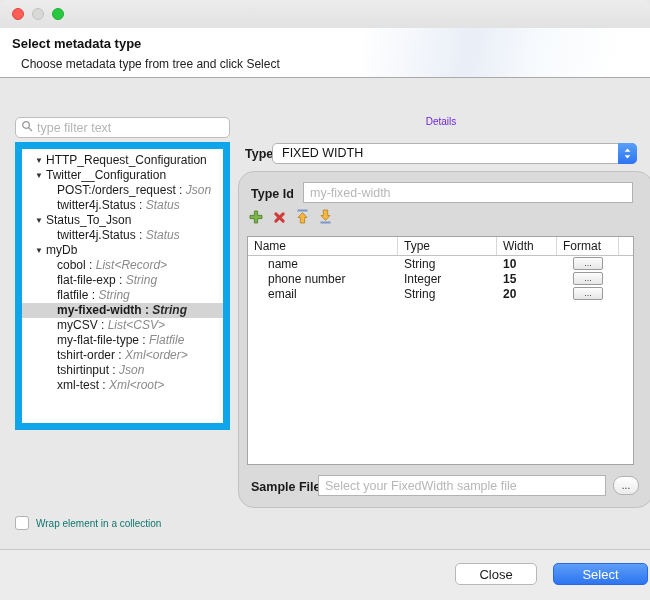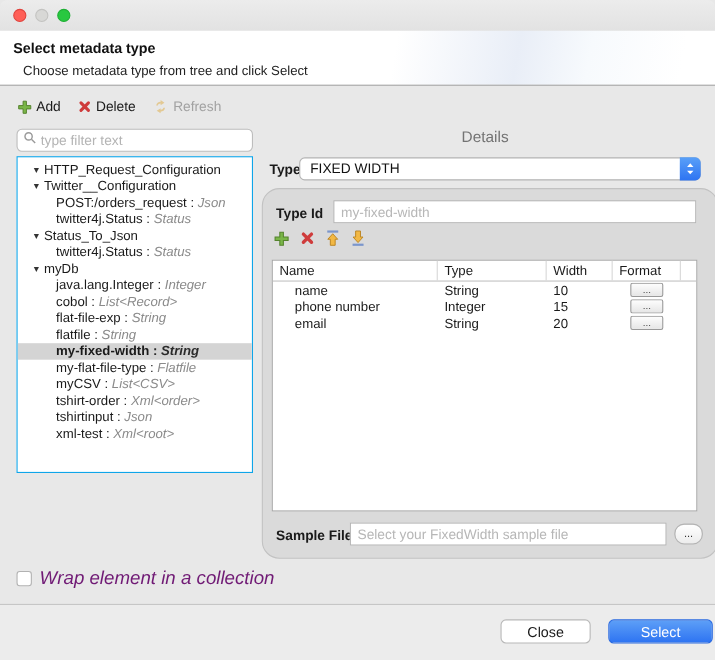--- a/index.html
+++ b/index.html
@@ -29,32 +29,32 @@
   .tool svg { display:block; }
 
   
   .filterbox { position:absolute; left:15px; top:117px; width:215px; height:21px;
     background:#fff; border:1px solid #bdbdbd; border-radius:5px; display:flex; align-items:center; padding-left:5px; }
   .filterbox input { border:none; outline:none; flex:1; font-size:12.5px; font-family:inherit; color:#0c4a6e; background:transparent; padding-left:3px;}
   .filterbox input::placeholder { color:#b4b4b4; }
 
   
   .tree { position:absolute; left:15px; top:142px; width:215px; height:288px;
-    background:#fff; border:1px solid #0ea5e9; padding-top:4px; overflow:hidden; }
+    background:#fff; border:7px solid #0ea5e9; padding-top:4px; overflow:hidden; }
   .trow { height:15px; line-height:15px; font-size:12px; white-space:nowrap; color:#1a1a1a; }
   .trow.parent { padding-left:13px; }
   .trow.child  { padding-left:35px; }
   .tri { display:inline-block; width:11px; font-size:8px; vertical-align:1px; color:#333; }
   .tsep { white-space:pre; color:#1a1a1a; }
   .ttype { font-style:italic; color:#8a8a8a; }
   .trow.selected { background:#d4d4d4; font-weight:bold; }
   .trow.selected .ttype, .trow.selected .tsep { color:#2b2b2b; }
 
   
-  .details-title { position:absolute; left:245px; top:116px; width:392px; text-align:center; font-size:14px; color:#737373; }
+  .details-title { position:absolute; left:245px; top:116px; width:392px; text-align:center; font-size:10px; color:#6d28d9; }
   .type-label { position:absolute; left:245px; top:147px; font-size:12.5px; font-weight:bold; color:#1a1a1a; }
   .dropdown { position:absolute; left:272px; top:143px; width:365px; height:21px; background:#fff;
     border:1px solid #b3b3b3; border-radius:5px; }
   .dropdown .dvalue { position:absolute; left:9px; top:0; line-height:19px; font-size:12.5px; color:#111; }
   .dropdown .dcap { position:absolute; right:-1px; top:-1px; width:19px; height:21px; border-radius:0 5px 5px 0;
     background:linear-gradient(180deg,#59a0f8,#2e74f2); display:flex; align-items:center; justify-content:center; }
 
   
   .groupbox { position:absolute; left:238px; top:171px; width:415px; height:337px;
     background:#dadada; border:1px solid #c2c2c2; border-radius:16px; }
@@ -67,37 +67,37 @@
 
   
   .ftable { position:absolute; left:8px; top:64px; width:387px; height:229px; background:#fff; border:1px solid #a5a5a5; }
   .fhead { display:flex; height:19px; border-bottom:1px solid #c2c2c2; font-size:12px; color:#1a1a1a; }
   .fhead .hc { line-height:18px; border-right:1px solid #d8d8d8; padding-left:6px; overflow:hidden; }
   .hc.c-name { width:150px; } .hc.c-type { width:99px; } .hc.c-width { width:60px; } .hc.c-format { width:62px; } .hc.c-fill { flex:1; border-right:none; }
   .frow { display:flex; height:15px; font-size:12px; color:#1a1a1a; align-items:center; }
   .frow .rc { overflow:hidden; white-space:nowrap; }
   .rc.c-name { width:150px; padding-left:20px; }
   .rc.c-type { width:99px; padding-left:6px; }
-  .rc.c-width { width:60px; padding-left:6px; }
+  .rc.c-width { width:60px; padding-left:6px;font-weight:bold; }
   .rc.c-format { width:62px; display:flex; align-items:center; justify-content:center; }
   .fmt-btn { width:30px; height:13px; font-size:9px; line-height:9px; color:#444;
     background:linear-gradient(180deg,#fdfdfd,#e6e6e6); border:1px solid #999; border-radius:2px; font-family:inherit; }
 
   
   .sample-label { position:absolute; left:12px; top:308px; font-size:12.5px; font-weight:bold; color:#1a1a1a; }
   .sample-input { position:absolute; left:79px; top:303px; width:288px; height:21px; background:#fff;
     border:1px solid #b3b3b3; font-size:12.5px; font-family:inherit; color:#333; padding-left:6px; outline:none; }
   .sample-input::placeholder { color:#b7b7b7; }
   .browse-btn { position:absolute; left:374px; top:304px; width:26px; height:19px; border-radius:9px;
     background:linear-gradient(180deg,#ffffff,#ececec); border:1px solid #b3b3b3; font-size:10px; color:#333; font-family:inherit; }
 
   
   .cbrow { position:absolute; left:15px; top:516px; display:flex; align-items:center; gap:7px; }
   .cbox { width:14px; height:14px; background:#fff; border:1px solid #b2b2b2; border-radius:3px; }
-  .cblabel { font-size:17px; color:#701a75;font-style:italic; }
+  .cblabel { font-size:10px; color:#0f766e; }
 
   
   .footer-divider { position:absolute; left:0; top:549px; width:650px; height:1px; background:#c6c6c6; }
   .footer { position:absolute; left:0; top:550px; width:650px; height:50px; background:#ececec; }
   .btn { position:absolute; top:13px; height:22px; border-radius:5px; font-size:13px; font-family:inherit; }
   .btn-close { left:455px; width:82px; background:#fff; border:1px solid #b8b8b8; color:#1a1a1a; }
   .btn-select { left:553px; width:95px; background:linear-gradient(180deg,#5d9ff7,#2e74f2); border:1px solid #2a6ae0; color:#fff; }
 </style>
 </head>
 <body>
@@ -110,73 +110,45 @@
       <div class="light grey"></div>
       <div class="light green"></div>
     </div>
   </div>
 
   <div class="header">
     <div class="title">Select metadata type</div>
     <div class="subtitle">Choose metadata type from tree and click Select</div>
   </div>
 
-  <div class="toolbar">
-    <div class="tool">
-      <span>
-        <svg width="13" height="13" viewBox="0 0 13 13">
-            <path d="M5 1h3v4h4v3H8v4H5V8H1V5h4z" fill="#7ab648" stroke="#55832e" stroke-width="0.9"></path>
-          </svg>
-      </span>
-      <span>Add</span>
-    </div>
-    <div class="tool">
-      <span>
-        <svg width="12" height="12" viewBox="0 0 12 12">
-            <path d="M2.6 2.6 L9.4 9.4 M9.4 2.6 L2.6 9.4" stroke="#cf3c3c" stroke-width="2.8" stroke-linecap="round"></path>
-          </svg>
-      </span>
-      <span>Delete</span>
-    </div>
-    <div class="tool disabled">
-      <span>
-        <svg width="14" height="14" viewBox="0 0 14 14">
-          <path d="M3 6 C3.2 3.6 5 2.5 7 2.5 L7 1 L10.5 3.3 L7 5.6 L7 4.2 C5.6 4.2 4.6 4.9 4.5 6 Z" fill="#e3c993"></path>
-          <path d="M11 8 C10.8 10.4 9 11.5 7 11.5 L7 13 L3.5 10.7 L7 8.4 L7 9.8 C8.4 9.8 9.4 9.1 9.5 8 Z" fill="#e3c993"></path>
-        </svg>
-      </span>
-      <span>Refresh</span>
-    </div>
-  </div>
 
   <div class="filterbox">
     <span>
       <svg width="13" height="13" viewBox="0 0 13 13">
           <circle cx="5" cy="5" r="3.3" fill="none" stroke="#9a9a9a" stroke-width="1.3"></circle>
           <line x1="7.6" y1="7.6" x2="11" y2="11" stroke="#9a9a9a" stroke-width="1.3"></line>
         </svg>
     </span>
     <input type="text" placeholder="type filter text" style="">
   </div>
 
   <div class="tree">
     <div class="trow parent"><span class="tri">▼</span><span>HTTP_Request_Configuration</span></div>
     <div class="trow parent"><span class="tri">▼</span><span>Twitter__Configuration</span></div>
     <div class="trow child"><span>POST:/orders_request</span><span class="tsep"> : </span><span class="ttype">Json</span></div>
     <div class="trow child"><span>twitter4j.Status</span><span class="tsep"> : </span><span class="ttype">Status</span></div>
     <div class="trow parent"><span class="tri">▼</span><span>Status_To_Json</span></div>
     <div class="trow child"><span>twitter4j.Status</span><span class="tsep"> : </span><span class="ttype">Status</span></div>
     <div class="trow parent"><span class="tri">▼</span><span>myDb</span></div>
-    <div class="trow child"><span>java.lang.Integer</span><span class="tsep"> : </span><span class="ttype">Integer</span></div>
     <div class="trow child"><span>cobol</span><span class="tsep"> : </span><span class="ttype">List&lt;Record&gt;</span></div>
     <div class="trow child"><span>flat-file-exp</span><span class="tsep"> : </span><span class="ttype">String</span></div>
     <div class="trow child"><span>flatfile</span><span class="tsep"> : </span><span class="ttype">String</span></div>
     <div class="trow child selected"><span>my-fixed-width</span><span class="tsep"> : </span><span class="ttype">String</span></div>
+    <div class="trow child"><span>myCSV</span><span class="tsep"> : </span><span class="ttype">List&lt;CSV&gt;</span></div>
     <div class="trow child"><span>my-flat-file-type</span><span class="tsep"> : </span><span class="ttype">Flatfile</span></div>
-    <div class="trow child"><span>myCSV</span><span class="tsep"> : </span><span class="ttype">List&lt;CSV&gt;</span></div>
     <div class="trow child"><span>tshirt-order</span><span class="tsep"> : </span><span class="ttype">Xml&lt;order&gt;</span></div>
     <div class="trow child"><span>tshirtinput</span><span class="tsep"> : </span><span class="ttype">Json</span></div>
     <div class="trow child"><span>xml-test</span><span class="tsep"> : </span><span class="ttype">Xml&lt;root&gt;</span></div>
   </div>
 
   <div class="details-title">Details</div>
   <div class="type-label">Type</div>
   <div class="dropdown">
     <span class="dvalue">FIXED WIDTH</span>
     <span class="dcap">

